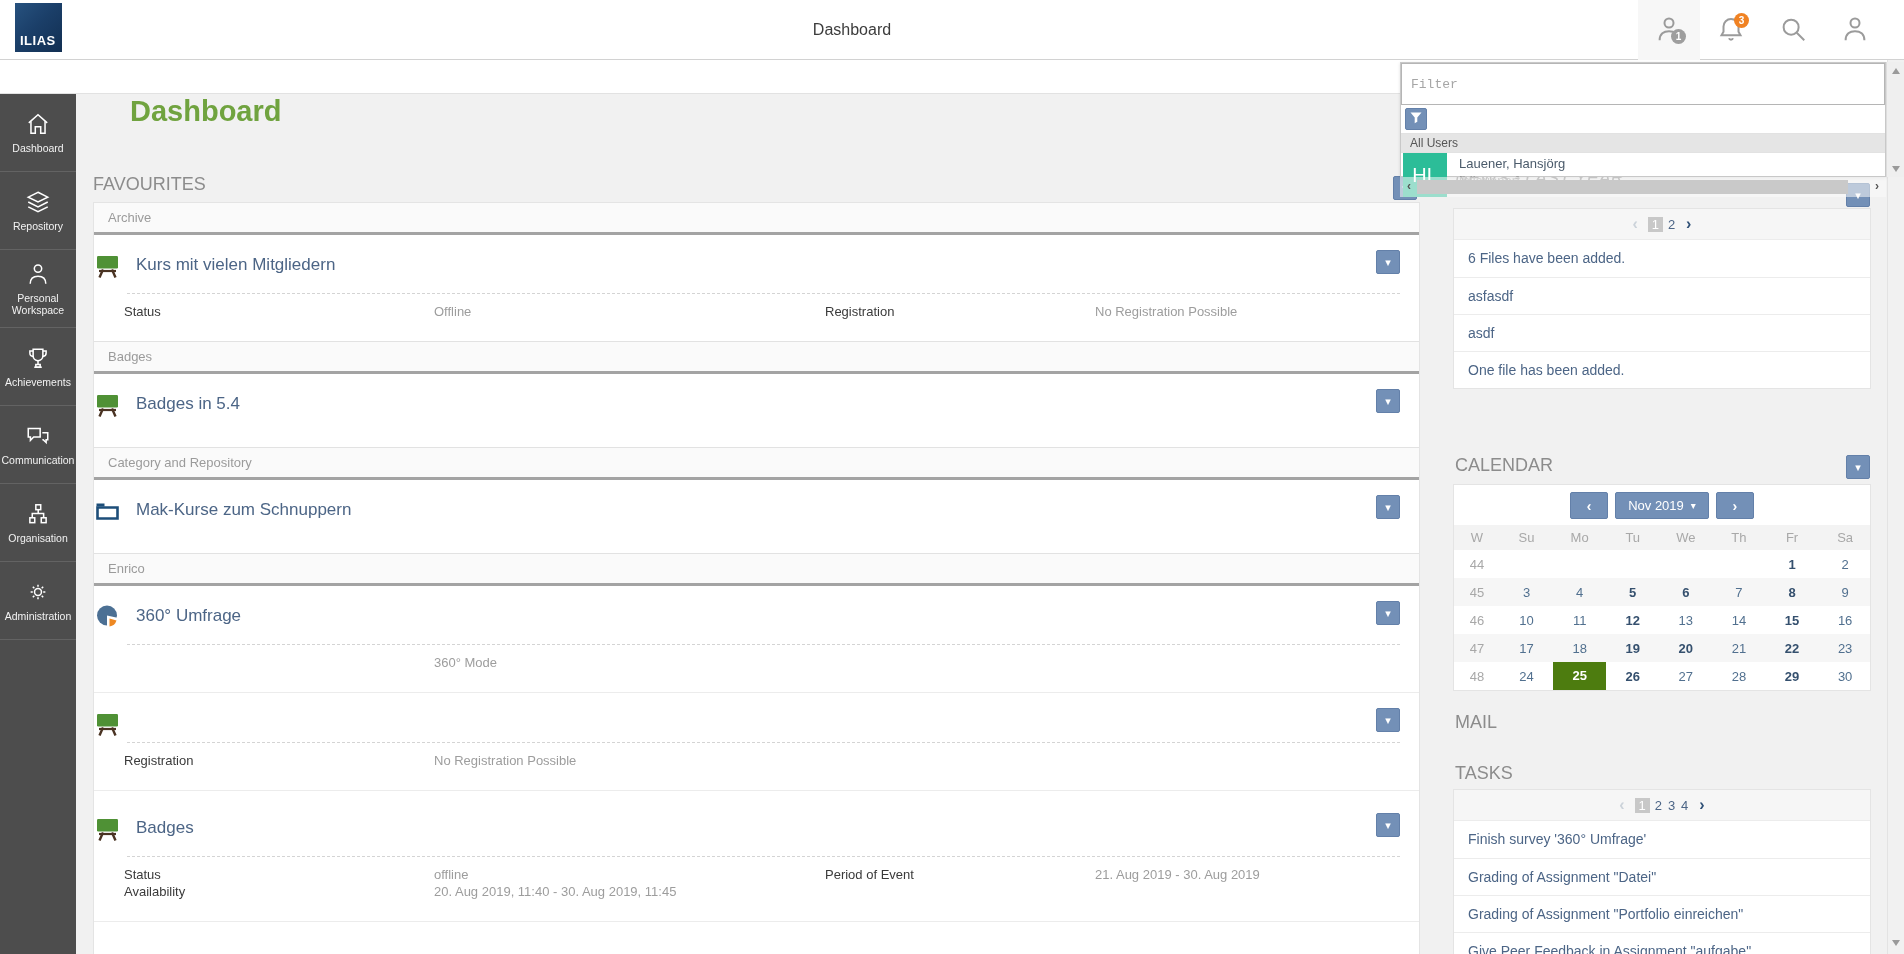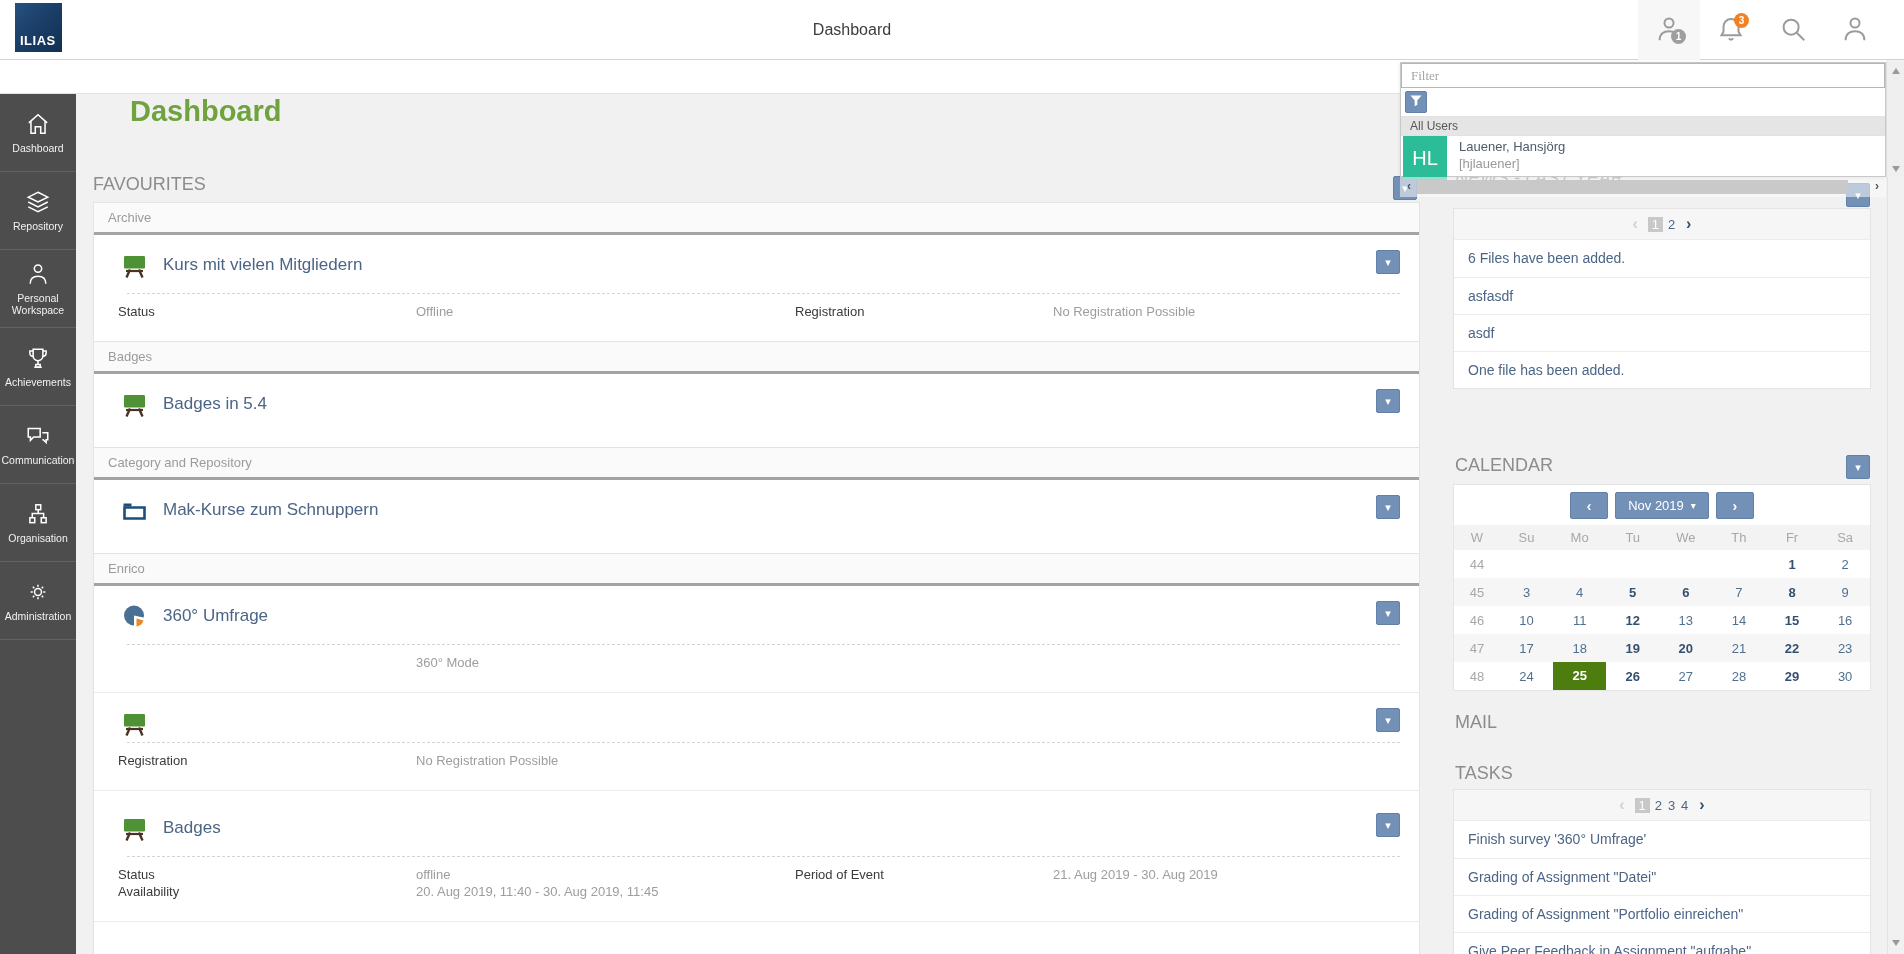--- a/index.html
+++ b/index.html
@@ -29,25 +29,25 @@
   .side-item svg { display:block; }
 
   
   .page-title { position:absolute; left:130px; top:95px; font-size:29px; color:#70a33f; z-index:1; }
   .fav-heading { position:absolute; left:93px; top:174px; font-size:18px; color:#8c8c8c; z-index:1; }
   .fav-card { position:absolute; left:93px; top:202px; width:1327px; background:#fff; border:1px solid #e4e4e4; border-bottom:none; z-index:1; }
   .group-label { background:#fafafa; color:#9b9b9b; font-size:13px; padding:7px 14px; border-bottom:3px solid #a3a3a3; }
   .fav-group { border-bottom:1px solid #e2e2e2; }
   .fav-item { position:relative; padding:15px 0 22px; }
   .fav-item + .fav-item { border-top:1px solid #ececec; }
-  .fav-head { display:flex; align-items:center; gap:15px; padding-left:27px; min-height:30px; }
+  .fav-head { display:flex; align-items:center; gap:15px; min-height:30px; }
   .fav-title { font-size:17px; color:#4c6586; text-decoration:none; cursor:pointer; }
   .item-caret { position:absolute; right:19px; top:15px; width:24px; height:24px; background:#7390b7; border:1px solid #6380a9; border-radius:2px; color:#fff; font-size:11px; display:flex; align-items:center; justify-content:center; cursor:pointer; }
   .dashed { border-top:1px dashed #d4d4d4; margin:13px 19px 0 33px; }
-  .detail-grid { display:grid; grid-template-columns:298px 379px 258px 1fr; margin-left:24px; padding-top:10px; row-gap:3px; font-size:13px; }
+  .detail-grid { display:grid; grid-template-columns:298px 379px 258px 1fr; margin-left:30px; padding-top:10px; row-gap:3px; font-size:13px;gap:12px; }
   .detail-grid.second { padding-top:2px; }
   .dlabel { color:#3a3a3a; }
   .dvalue { color:#9d9d9d; }
   .pt-lg { padding-top:32px; }
   .obj-icon { width:27px; height:27px; flex:0 0 27px; }
 
   
   .rightpanel { position:absolute; left:1453px; top:0; width:418px; height:954px; z-index:1; }
   .rp-heading { position:absolute; left:2px; font-size:18px; color:#8c8c8c; }
   .rp-caret { position:absolute; width:24px; height:24px; background:#7390b7; border:1px solid #6380a9; border-radius:2px; color:#fff; font-size:11px; display:flex; align-items:center; justify-content:center; cursor:pointer; }
@@ -71,21 +71,21 @@
   .cc { text-align:center; font-size:13px; color:#51708f; cursor:pointer; }
   .cal-head .cc { cursor:default; color:#a8a8a8; }
   .cc.wk { color:#a8a8a8; cursor:default; }
   .cc.evt { font-weight:bold; color:#35506e; }
   .cc.sel { background:#4d7c0f; color:#fff; font-weight:bold; height:28px; line-height:28px; }
 
   
   .fav-collapse { position:absolute; left:1393px; top:176px; width:24px; height:24px; background:#7390b7; border:1px solid #6380a9; border-radius:2px; color:#fff; font-size:11px; display:flex; align-items:center; justify-content:center; z-index:5; cursor:pointer; }
   .dropdown { position:absolute; left:1400px; top:62px; width:486px; z-index:30; }
   .dropdown-body { background:#fff; border:1px solid #c8c8c8; height:115px; box-shadow:0 1px 3px rgba(0,0,0,0.12); }
-  .filter-input { display:block; width:100%; height:25px; border:1px solid #b5b5b5; padding:3px 9px; font-size:13px; font-family:Liberation Serif, serif; color:#444; }
+  .filter-input { display:block; width:100%; height:42px; border:1px solid #b5b5b5; padding:3px 9px; font-size:13px; font-family:Liberation Mono, monospace; color:#444; }
   .filter-input::placeholder { color:#a6a6a6; }
   .filter-row { padding:3px 4px; }
   .filter-btn { width:22px; height:22px; background:#7390b7; border:1px solid #6380a9; border-radius:2px; display:flex; align-items:center; justify-content:center; cursor:pointer; }
   .allusers-row { background:#e5e5e5; border-top:1px solid #e2e2e2; border-bottom:1px solid #e2e2e2; color:#555; font-size:12px; padding:2px 9px; }
   .user-row { display:flex; align-items:flex-start; cursor:pointer; }
   .avatar { width:44px; height:44px; background:#2cbd98; color:#fff; font-size:20px; display:flex; align-items:center; justify-content:center; margin-left:2px; }
   .user-texts { padding:3px 0 0 12px; }
   .user-name { font-size:13px; color:#4b5b6b; }
   .user-login { font-size:13px; color:#9a9a9a; margin-top:2px; }
   .hscroll { position:relative; height:20px; background:rgba(250,250,250,0.55); }

